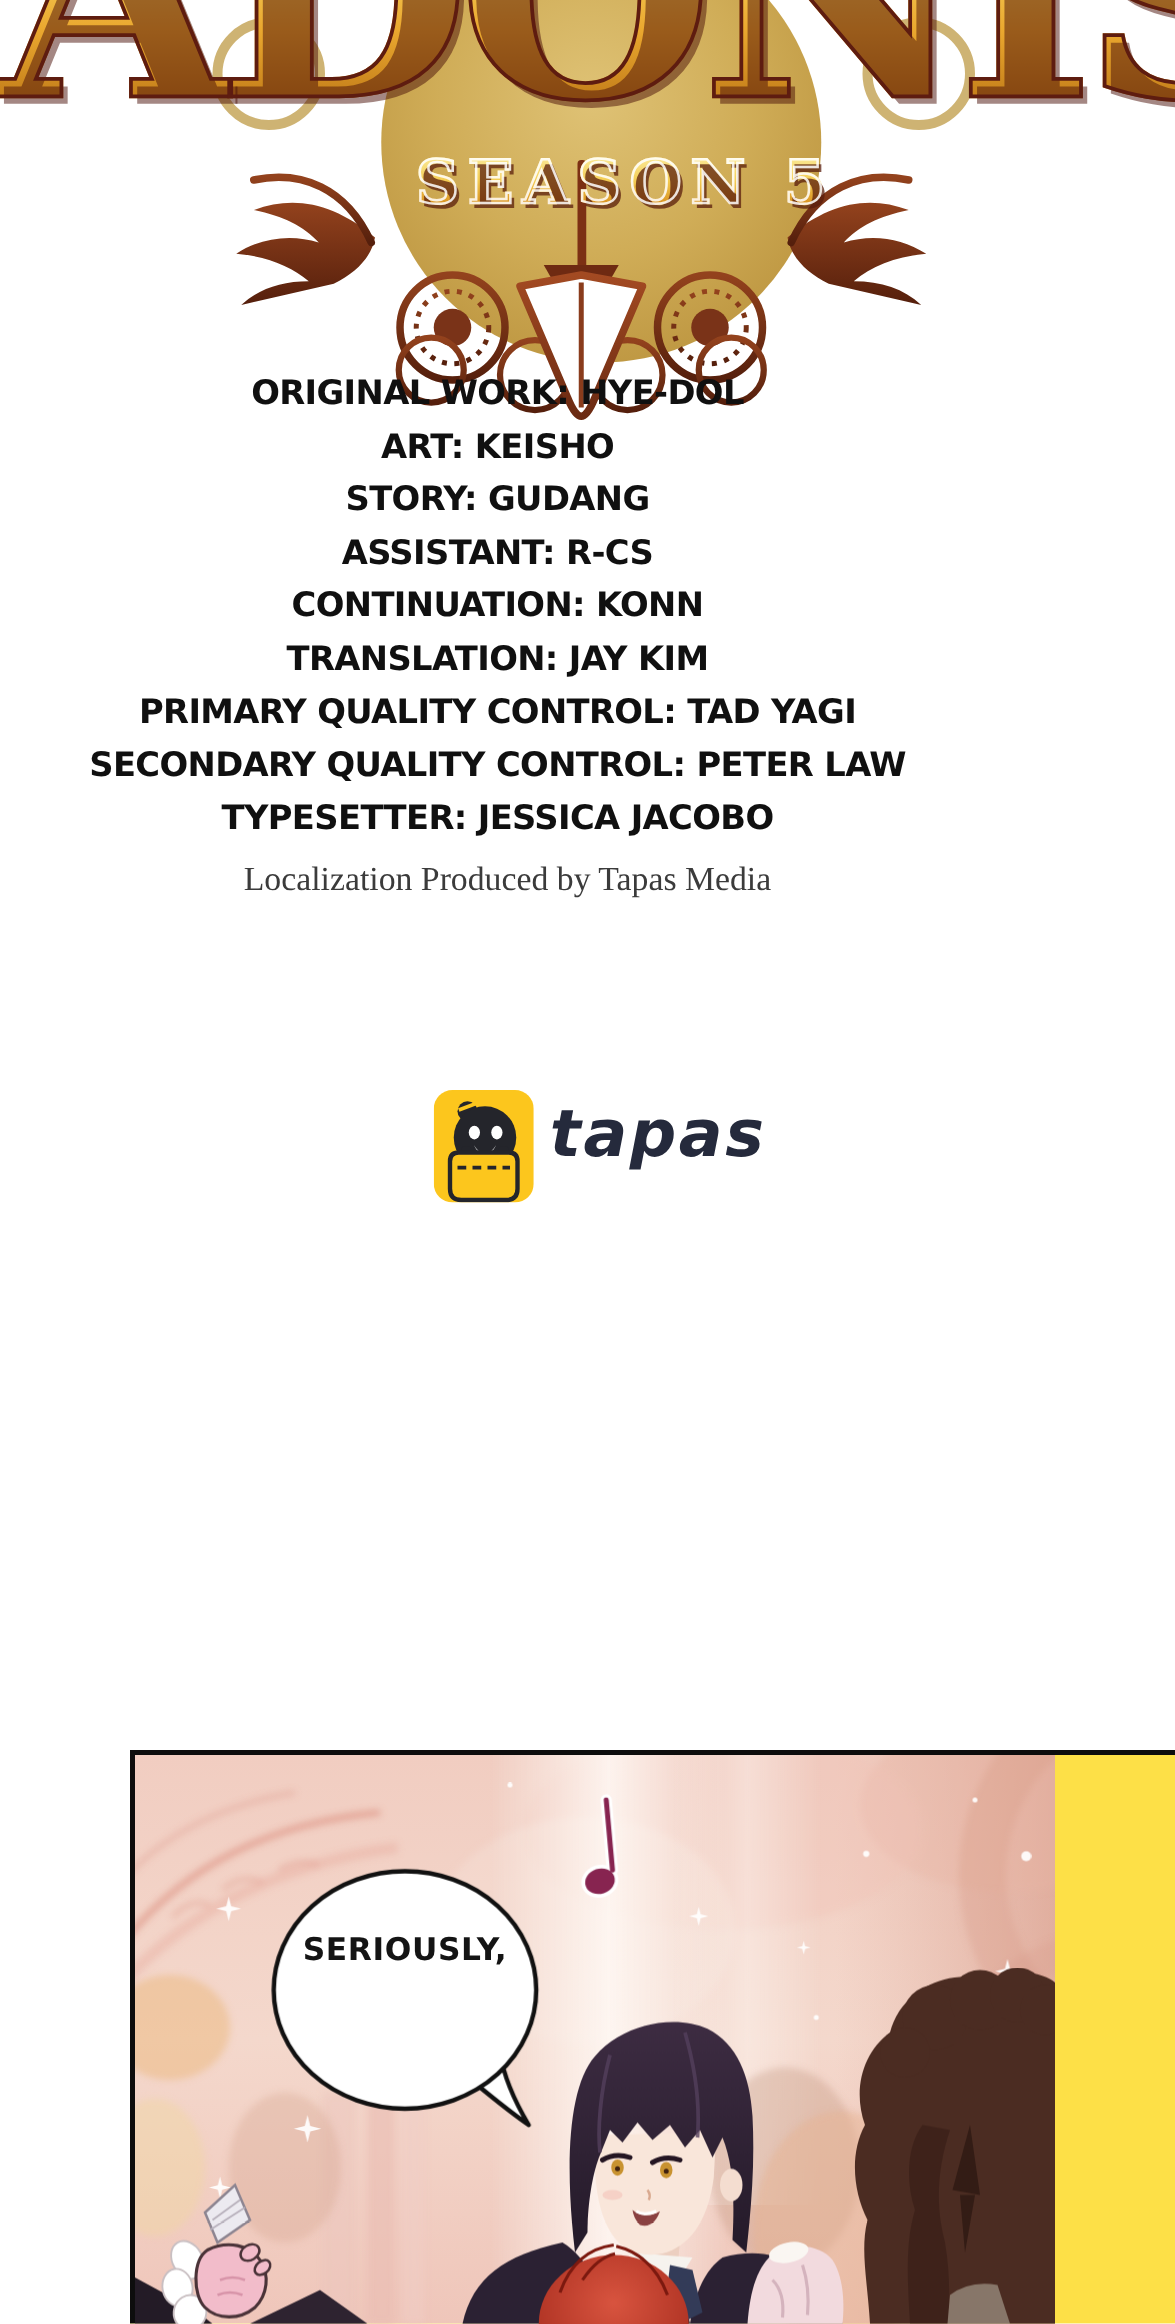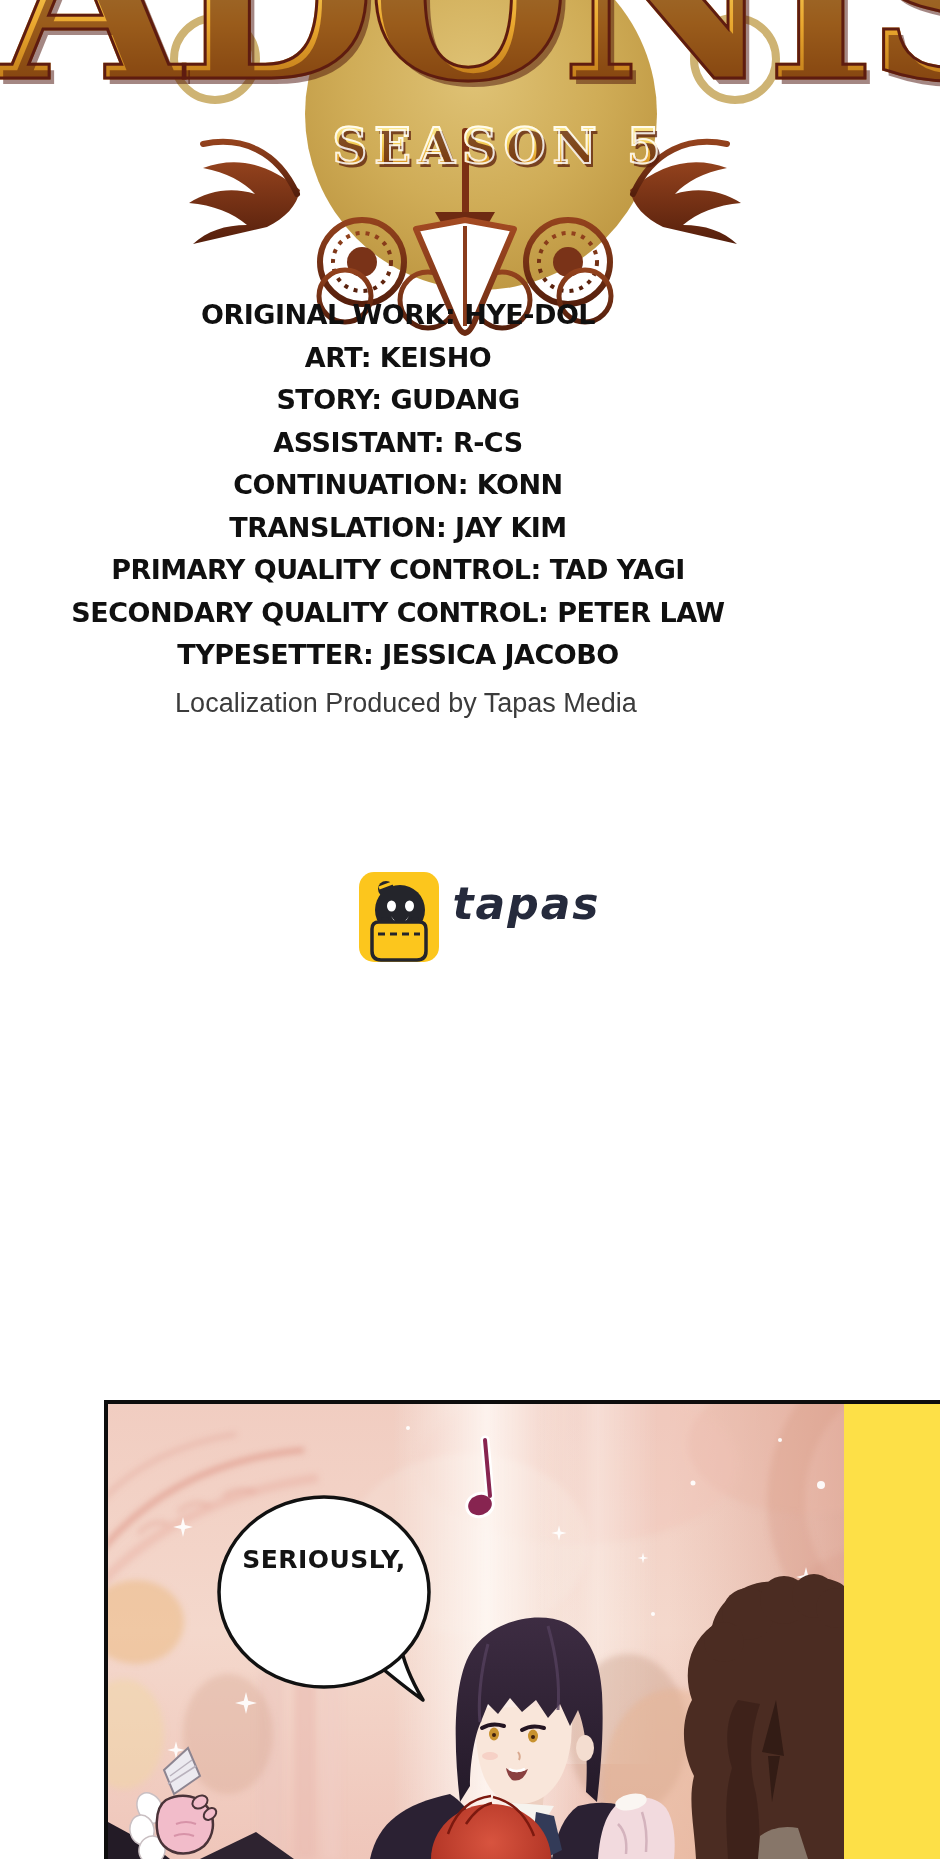--- a/index.html
+++ b/index.html
@@ -26,27 +26,27 @@
      -webkit-background-clip:text;background-clip:text;color:transparent;
      -webkit-text-stroke:2px rgba(255,255,255,.85);
      text-shadow:3px 4px 0 rgba(90,30,12,.75);
      white-space:nowrap;padding-left:44px;}
   .ornament{position:absolute;left:145px;top:128px;width:640px;height:218px;}
   
   .credits{position:absolute;left:-2px;top:294px;width:800px;text-align:center;color:#101010;}
   .credit-line{font-family:"DejaVu Sans",sans-serif;font-weight:700;font-size:27px;
      letter-spacing:-0.5px;line-height:42.5px;white-space:nowrap;}
   .localization{position:absolute;left:0;top:688px;width:812px;text-align:center;
-     font-family:Liberation Sans, sans-serif;font-weight:400;font-size:27px;color:#3b3b3b;}
+     font-family:Liberation Serif, serif;font-weight:400;font-size:27px;color:#3b3b3b;}
   
   .tapas-row{position:absolute;left:0;top:872px;width:960px;display:flex;justify-content:center;
      align-items:flex-start;gap:13px;}
   .tapas-icon{width:80px;height:90px;}
   .tapas-wordmark{font-family:"DejaVu Sans",sans-serif;font-weight:700;font-style:italic;
-     font-size:44px;letter-spacing:2px;color:#252a3c;margin-top:10px;line-height:1;}
+     font-size:52px;letter-spacing:2px;color:#252a3c;margin-top:10px;line-height:1;}
   
   .comic-panel{position:absolute;left:104px;top:1400px;width:858px;height:459px;
      border:4px solid #0d0d0d;border-bottom:0;box-sizing:border-box;background:#fde047;}
   .panel-art{display:block;}
   .bubble-text{position:absolute;left:106px;top:138px;width:220px;text-align:center;
      font-family:"DejaVu Sans",sans-serif;font-weight:700;font-size:25px;line-height:36px;
      letter-spacing:.5px;color:#141414;}
   .bubble-text span{display:block;}
 </style>
 </head>

